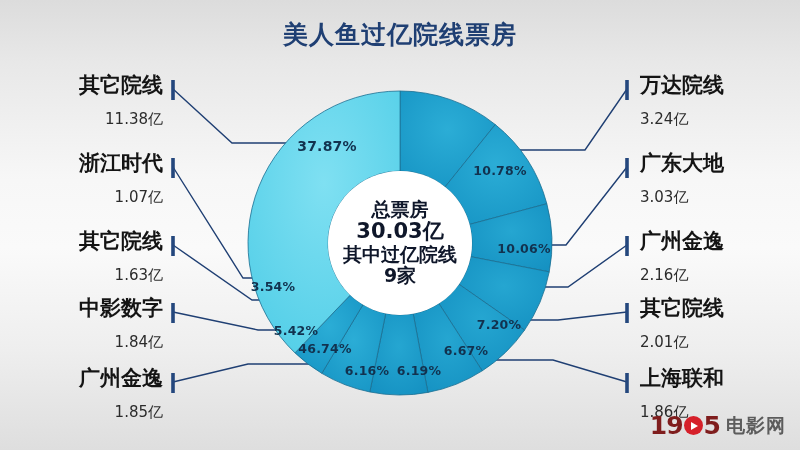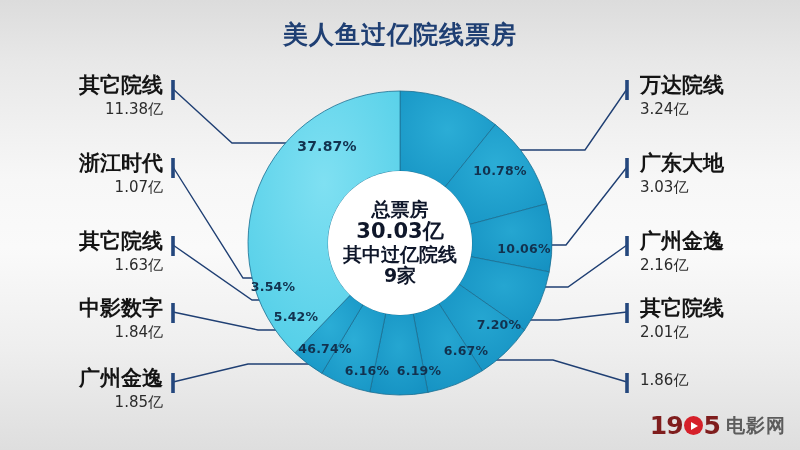--- a/index.html
+++ b/index.html
@@ -17,21 +17,21 @@
     font-size:25px;font-weight:bold;color:#1f3f73;letter-spacing:1px;
     font-family:"DejaVu Sans","Liberation Sans",sans-serif;
   }
 
   
   .lbl{position:absolute;}
   .lbl .name{
     font-size:21px;font-weight:bold;color:#141414;white-space:nowrap;line-height:1.05;
   }
   .lbl .val{
-    font-size:15px;color:#2b2b2b;white-space:nowrap;line-height:1.25;margin-top:4px;
+    font-size:15px;color:#2b2b2b;white-space:nowrap;line-height:1.25;margin-top:14px;
   }
   .lbl.left{text-align:right;}
   .lbl.right{text-align:left;}
 
   
   svg.layer{position:absolute;left:0;top:0;width:800px;height:450px;overflow:visible;}
   svg.layer.leaders{pointer-events:none;}
 
   
   .pct{
@@ -127,21 +127,21 @@
   </svg>
 
   <div class="pct big" style="left:327px;top:146px;">37.87%</div>
   <div class="pct" style="left:500px;top:170px;">10.78%</div>
   <div class="pct" style="left:524px;top:248px;">10.06%</div>
   <div class="pct" style="left:499px;top:312px;margin-top:12px;">7.20%</div>
   <div class="pct" style="left:466px;top:350px;">6.67%</div>
   <div class="pct" style="left:419px;top:370px;">6.19%</div>
   <div class="pct" style="left:367px;top:370px;">6.16%</div>
   <div class="pct" style="left:325px;top:348px;">46.74%</div>
-  <div class="pct" style="left:296px;top:316px;">5.42%</div>
+  <div class="pct" style="left:296px;top:330px;">5.42%</div>
   <div class="pct" style="left:273px;top:286px;">3.54%</div>
 
   <div class="center-text">
     <div class="ct1">总票房</div>
     <div class="ct2">30.03亿</div>
     <div class="ct3">其中过亿院线</div>
     <div class="ct4">9家</div>
   </div>
 
   <div class="lbl left" style="left:0;top:74px;width:163px;">
@@ -175,20 +175,21 @@
   </div>
   <div class="lbl right" style="left:640px;top:230px;width:160px;">
     <div class="name">广州金逸</div>
     <div class="val">2.16亿</div>
   </div>
   <div class="lbl right" style="left:640px;top:297px;width:160px;">
     <div class="name">其它院线</div>
     <div class="val">2.01亿</div>
   </div>
   <div class="lbl right" style="left:640px;top:367px;width:160px;">
+    <div class="name">上海联和</div>
     <div class="val">1.86亿</div>
   </div>
 
   <div class="logo">
     <span class="mark">
       <span>19</span>
       <span class="playdot">
           <i></i>
         </span>
       <span>5</span>

